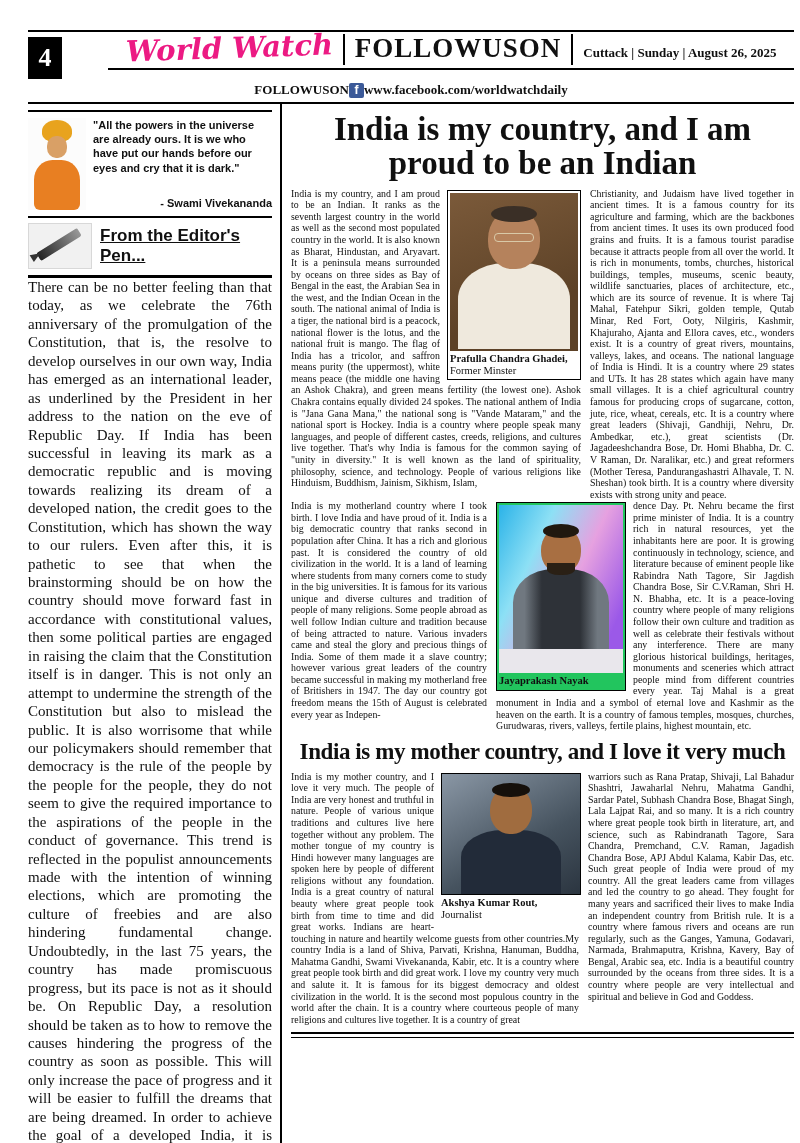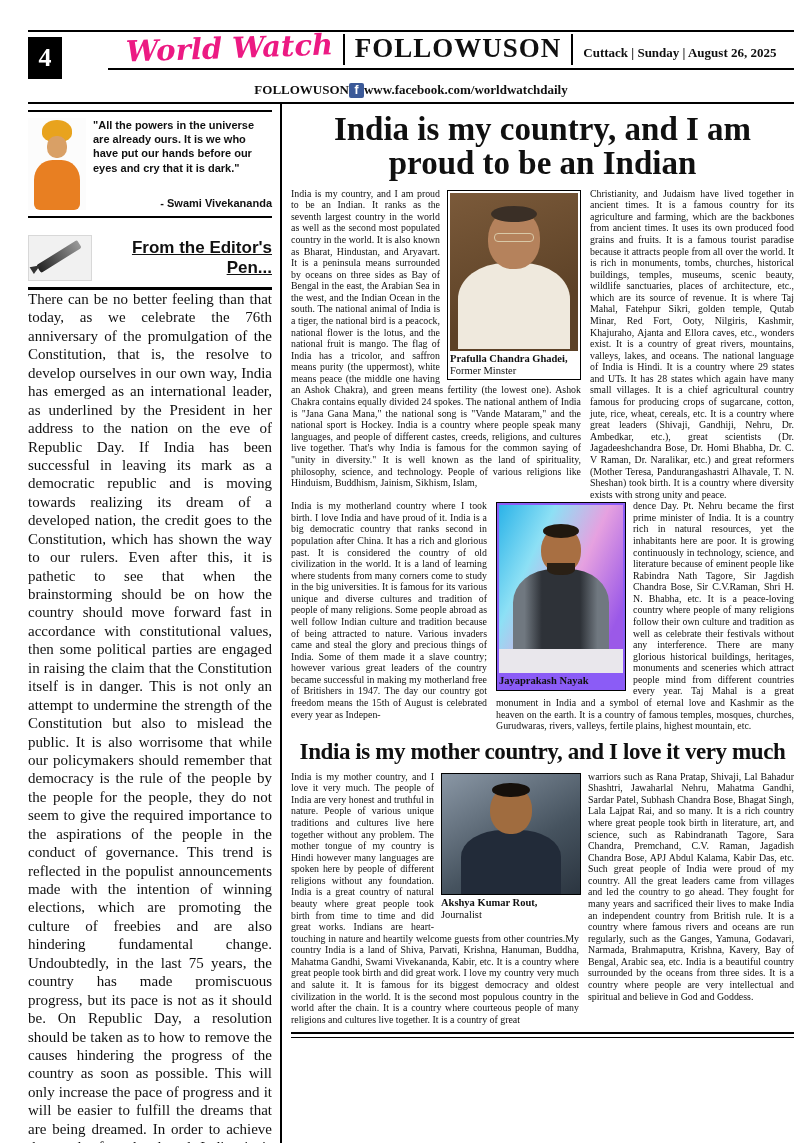--- a/index.html
+++ b/index.html
@@ -41,21 +41,21 @@
   .viv-art .turban { position:absolute; top:2px; left:14px; width:30px; height:22px;
                      background:#e8a31e; border-radius:50% 50% 40% 40%; }
   .viv-art .face { position:absolute; top:18px; left:19px; width:20px; height:22px;
                    background:#d9a066; border-radius:45%; }
   .viv-art .robe { position:absolute; bottom:0; left:6px; width:46px; height:50px;
                    background:#e87f22; border-radius:40% 40% 6px 6px; }
   .quote-text { font-family:"Liberation Sans",sans-serif; font-size:11px;
                 line-height:1.28; font-weight:600; }
   .quote-author { text-align:right; font-weight:700; margin-top:21px; }
   .pen-row { display:flex; align-items:center; gap:8px; border-bottom:3px solid #000;
-             padding:17px 0 6px;text-align:right; }
+             padding:5px 0 6px; }
   .pen-art { width:62px; height:44px; background:#f1f1f1; border:1px solid #d8d8d8;
              position:relative; flex:none; overflow:hidden; }
   .pen-art::before { content:""; position:absolute; width:48px; height:9px; top:16px; left:6px;
                      background:linear-gradient(90deg,#222,#999);
                      transform:rotate(-32deg); border-radius:2px; }
   .pen-art::after { content:""; position:absolute; width:0; height:0; left:2px; top:28px;
                     border-left:10px solid #333; border-top:4px solid transparent;
                     border-bottom:4px solid transparent; transform:rotate(-32deg); }
   .pen-title { font-family:"Liberation Sans",sans-serif; font-weight:700; font-size:17px;
                text-decoration:underline; }
@@ -89,21 +89,21 @@
   .photo1 .head::after { content:""; position:absolute; top:24px; left:6px; right:6px;
                          height:7px; border:1px solid #d9c9a8; border-radius:4px; }
   .photo1 .torso { width:112px; height:86px; top:70px; background:#efe9dd; }
 
   
   .a2-head { font-weight:700; font-size:32px; line-height:1.05; text-align:center;
              margin:8px 0 7px; }
   .a2-left { width:196px; flex:none; }
   .a2-right { flex:1; min-width:0; }
   .pbox2 { float:left; width:124px; margin:2px 7px 3px 0; border:1.5px solid #000;
-           padding:2px; background:#8b5cf6; }
+           padding:2px; background:#22c55e; }
   .photo2 { height:168px;
             background:linear-gradient(115deg,#2bb3e8,#8de0f5 28%,#e6a1e0 55%,#9b59e8 85%); }
   .photo2::after { content:""; position:absolute; bottom:0; left:0; width:100%;
                    height:24px; background:#e9e7ec; }
   .photo2 .head { width:40px; height:46px; top:22px; background:#a86f42; }
   .photo2 .head::before { content:""; position:absolute; top:-3px; left:2px; right:2px;
                           height:14px; background:#20180f; border-radius:50%; }
   .photo2 .head::after { content:""; position:absolute; bottom:-2px; left:6px; right:6px;
                          height:12px; background:#2a2015; border-radius:0 0 45% 45%; }
   .photo2 .torso { width:96px; height:80px; top:64px; z-index:0;

